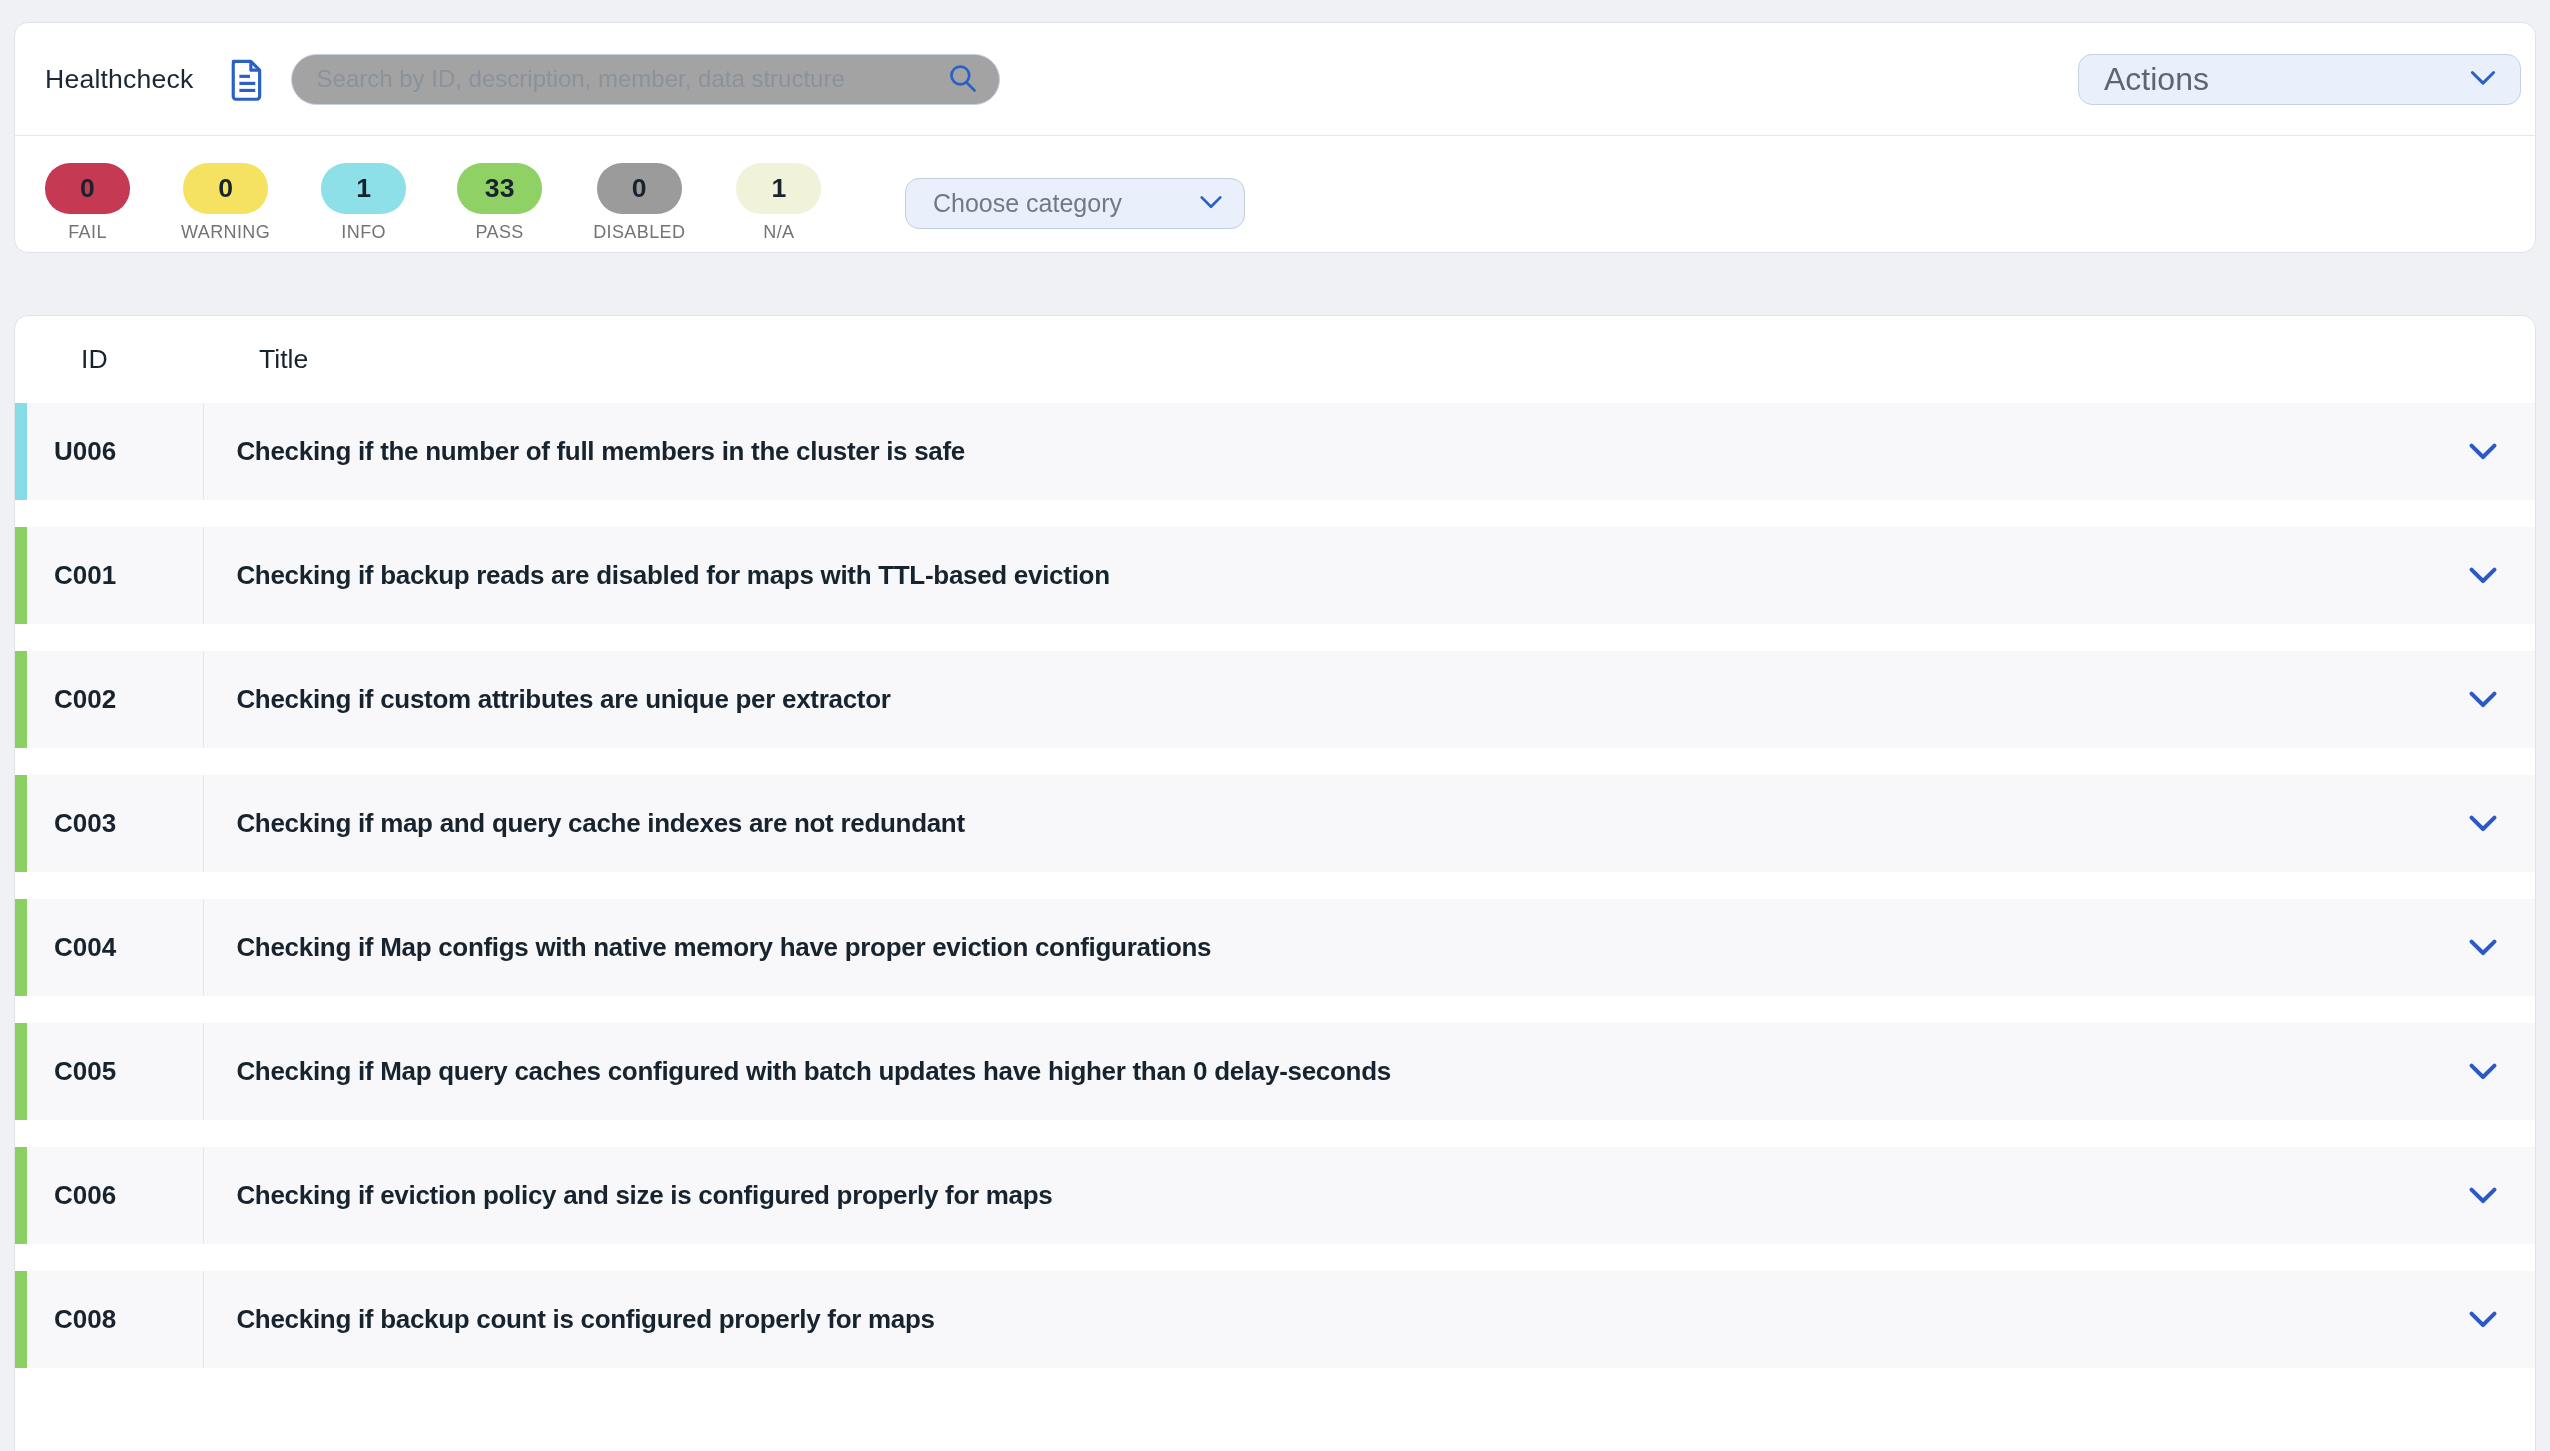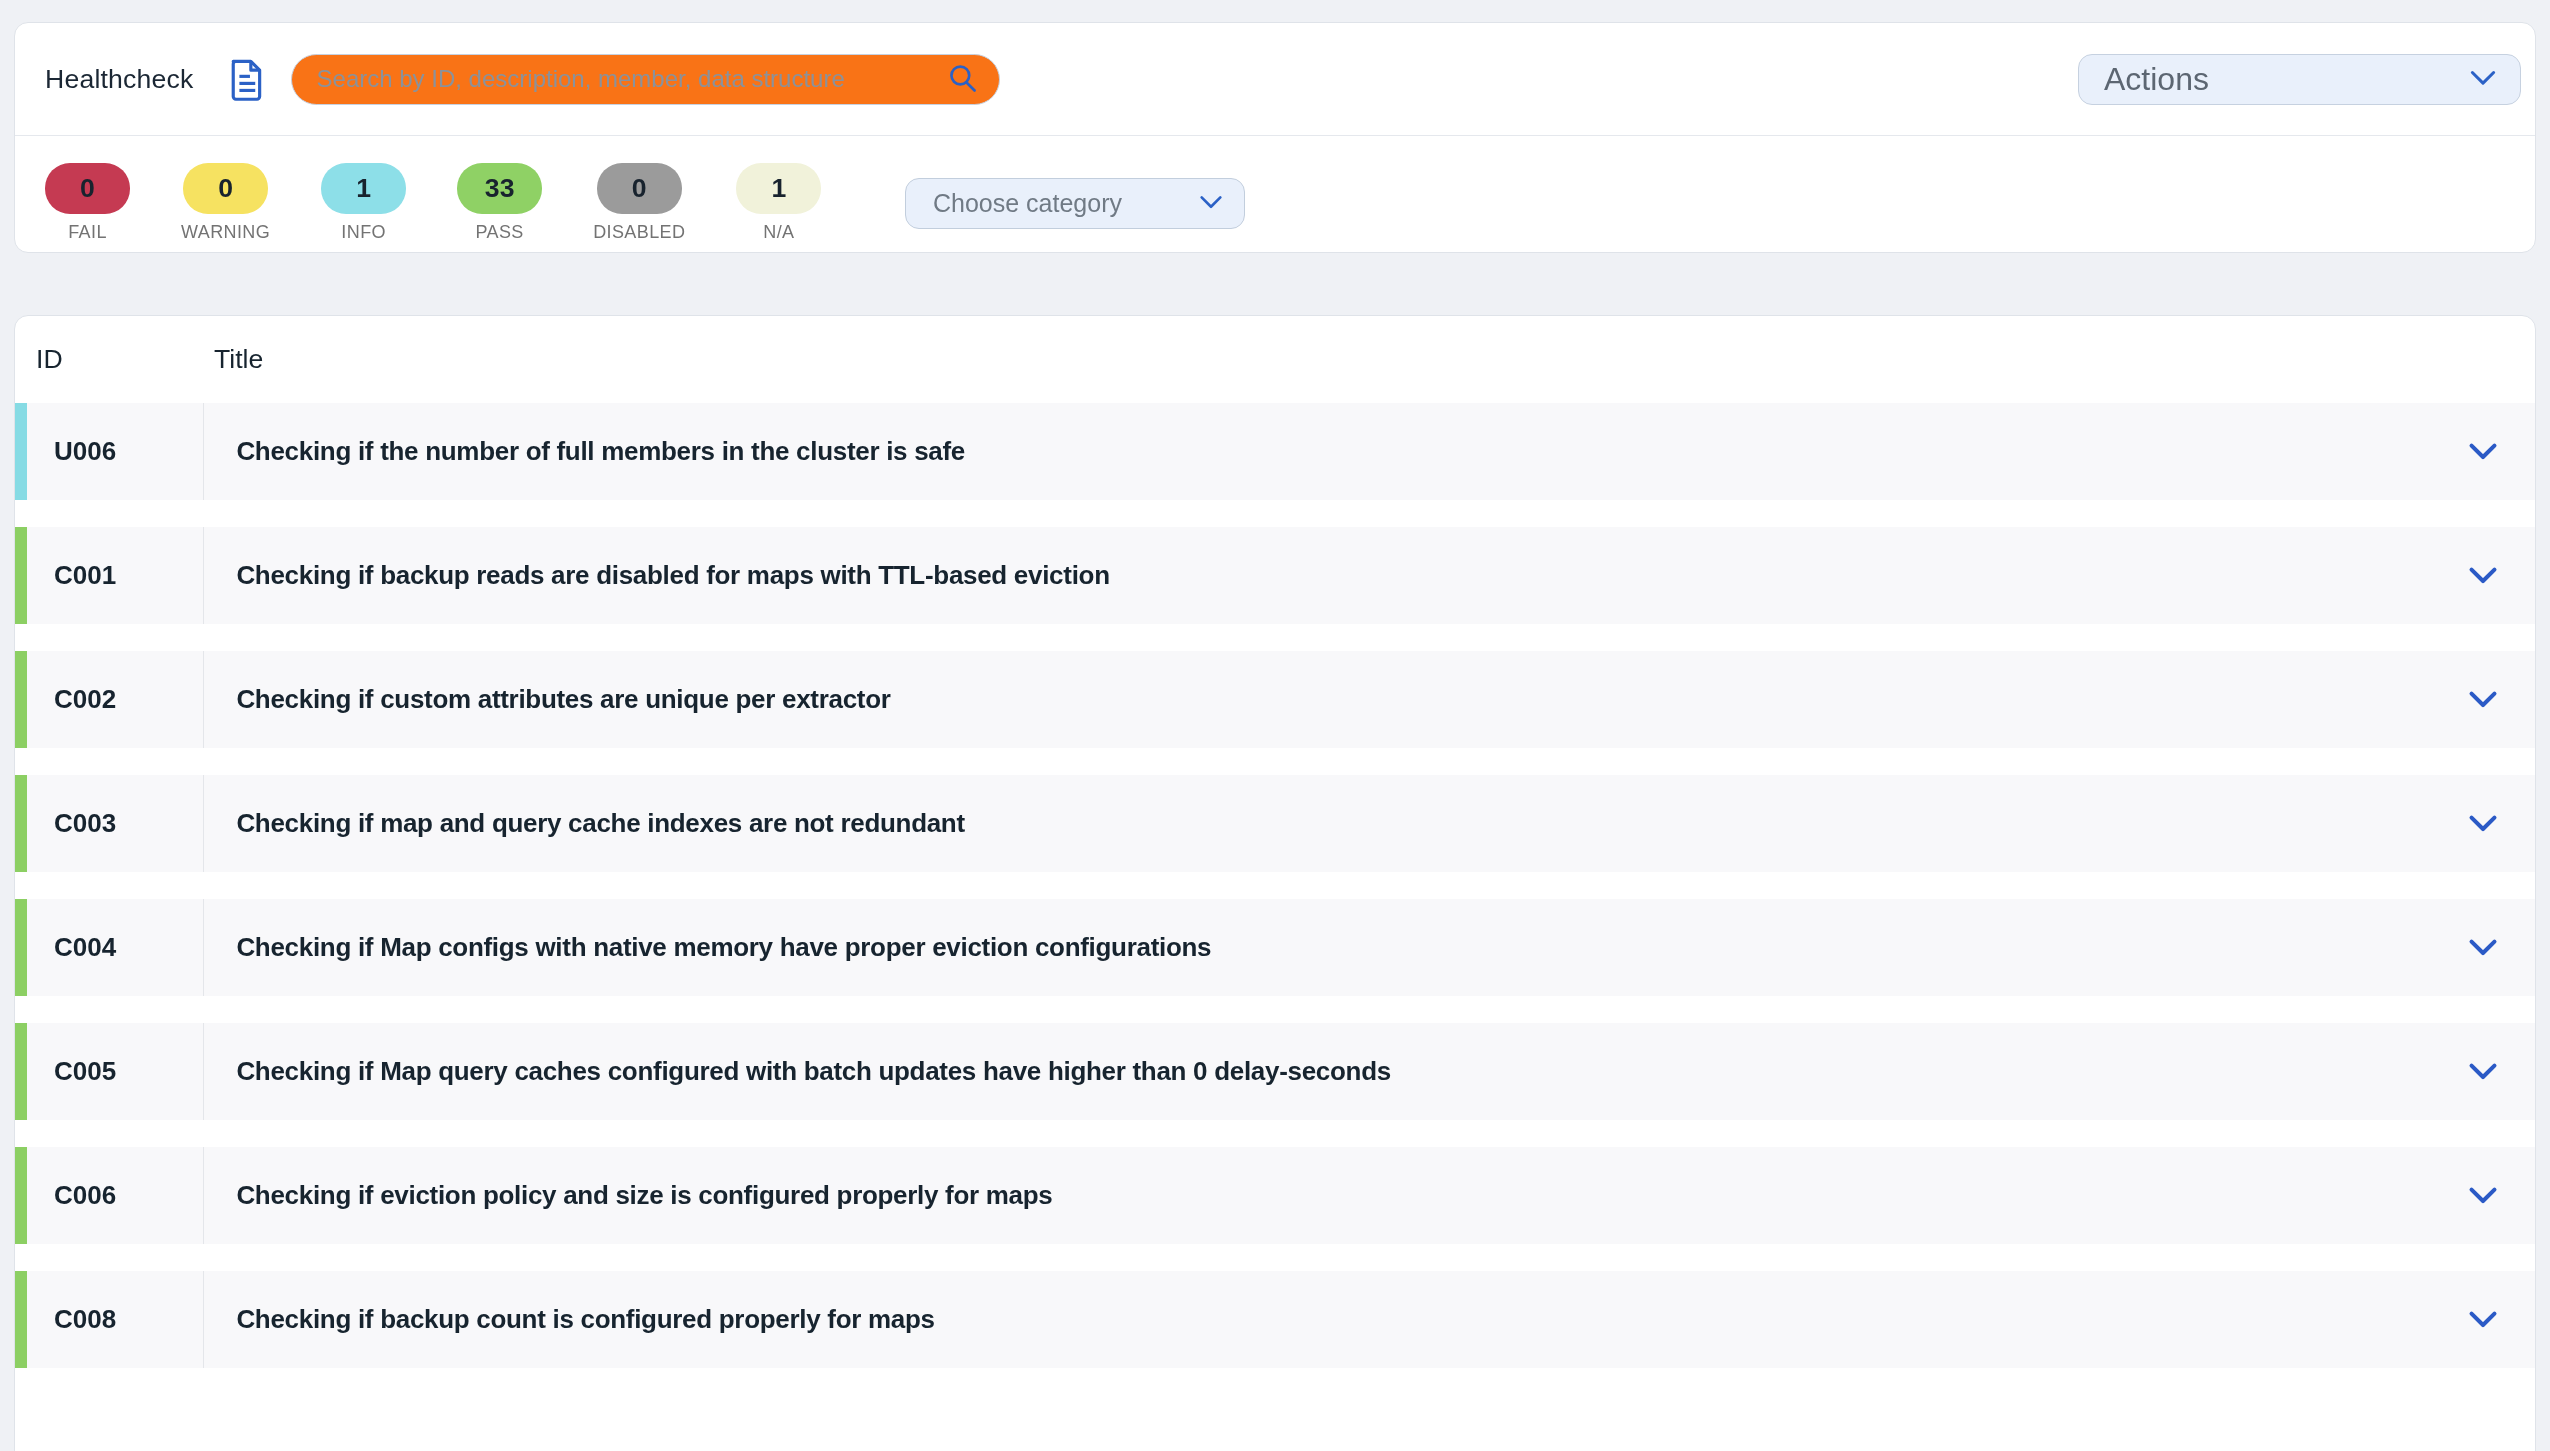--- a/index.html
+++ b/index.html
@@ -30,21 +30,21 @@
     align-items: center;
     padding: 0 14px 0 30px;
     border-bottom: 1.8px solid #e5e8ed;
   }
   .page-title { font-size: 26.6px; color: #1b2734; letter-spacing: 0.2px; }
   .doc-icon { margin-left: 32px; display: flex; align-items: center; }
   .search-box {
     margin-left: 25px;
     width: 709px;
     height: 51px;
-    background: #f97316;
+    background: #a3a3a3;
     border: 1.8px solid #c6d1e0;
     border-radius: 26px;
     display: flex;
     align-items: center;
     padding: 0 19.5px 0 25px;
     justify-content: space-between;
   }
   .search-box input {
     flex: 1;
     border: none;
@@ -133,21 +133,21 @@
   }
   .category-select .grow { flex: 1; }
 
   
   .table-header {
     height: 87px;
     display: flex;
     align-items: center;
     font-size: 26.6px;
     color: #17242f;
-    padding-left: 21px;
+    padding-left: 66px;
   }
   .col-id { width: 178px; }
   .rows { display: flex; flex-direction: column; gap: 27px; }
   .hc-row {
     height: 97px;
     background: #f8f8fa;
     display: flex;
     align-items: stretch;
     cursor: pointer;
   }

